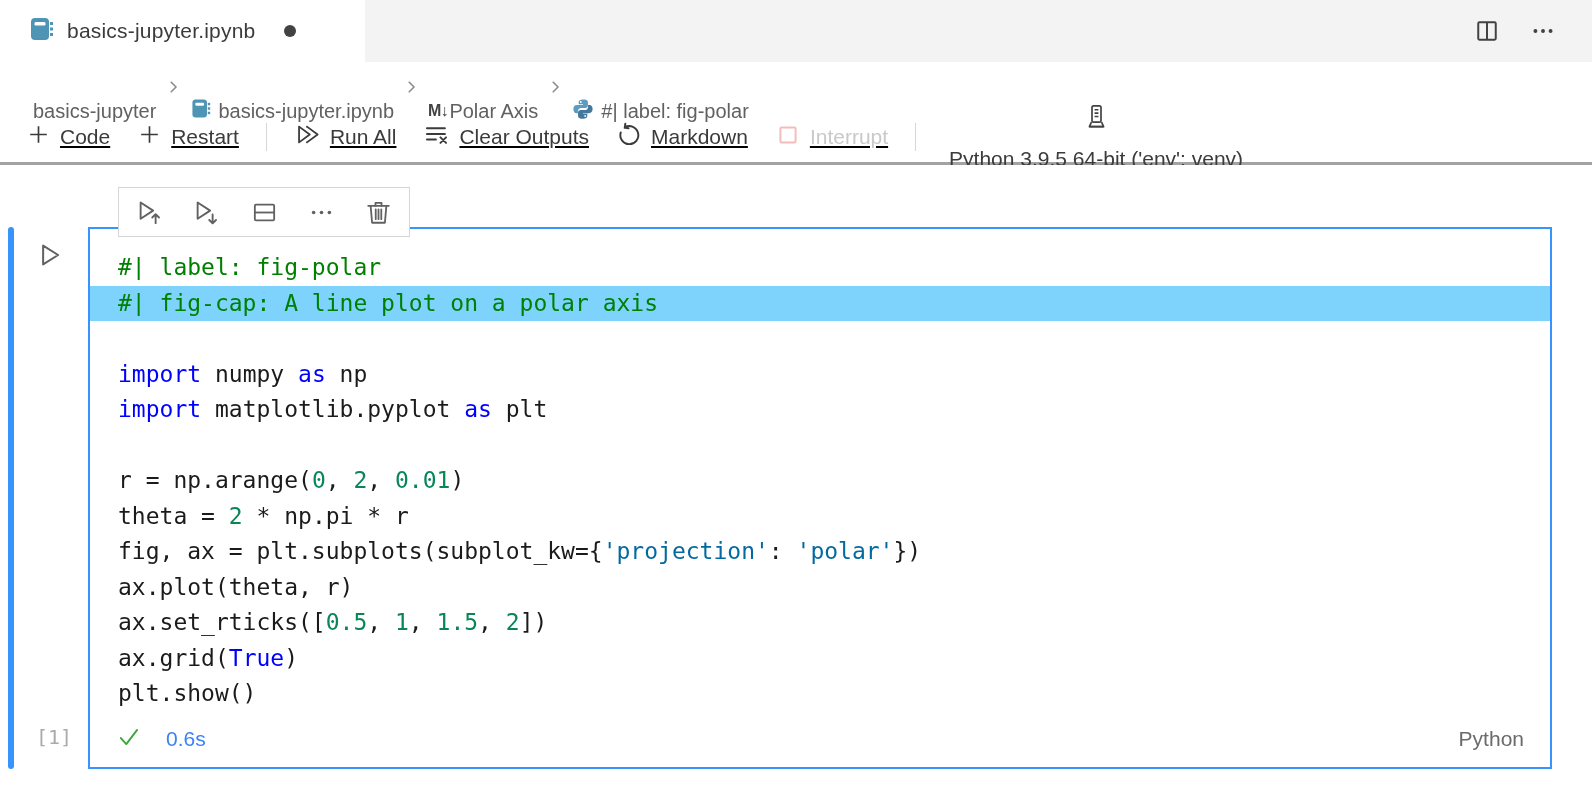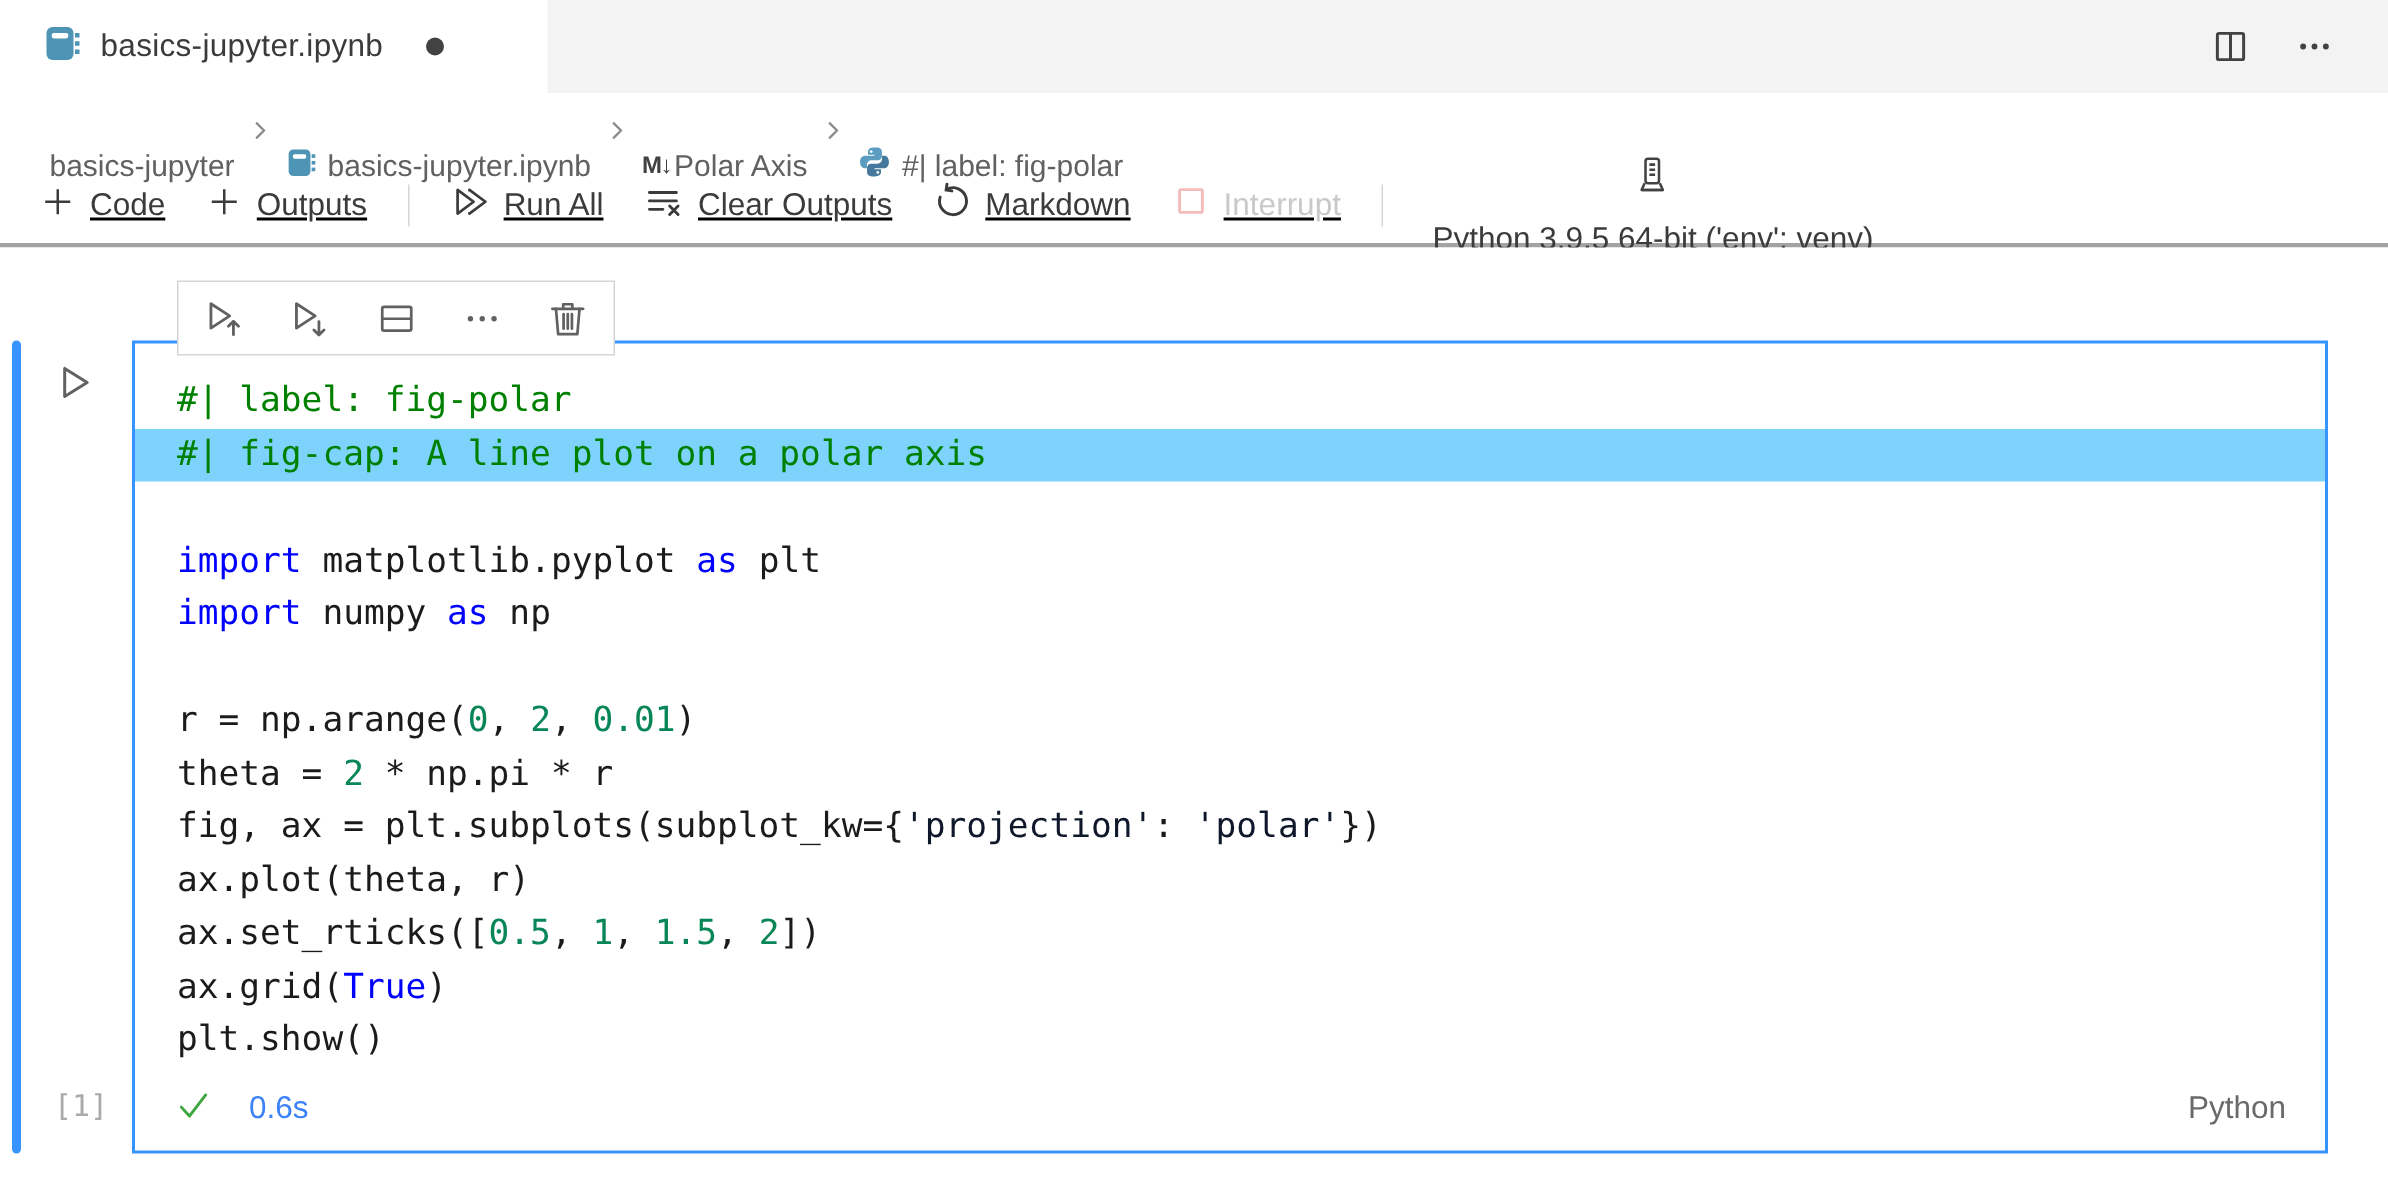--- a/index.html
+++ b/index.html
@@ -63,21 +63,21 @@
 
   
   .code-area { padding:21px 0 0 0; font-family:"DejaVu Sans Mono", monospace;
                font-size:23px; line-height:35.5px; cursor:text; }
   .code-line { white-space:pre; padding-left:28px; height:35.5px; }
   .code-line.highlighted { background:#7dd3fc; }
   .tok-pl { color:#1b1b1b; }
   .tok-kw { color:#0000ff; }
   .tok-cm { color:#008000; }
   .tok-nm { color:#098658; }
-  .tok-st { color:#0f172a; }
+  .tok-st { color:#0369a1; }
 
   
   .cell-footer { position:absolute; left:0; right:0; bottom:0; height:56px;
                  display:flex; align-items:center; padding:0 26px; gap:24px; }
   .check-icon { color:#3fa53f; }
   .exec-time { font-size:21px; color:#3b82f6; flex:1; }
   .cell-lang { font-size:21px; color:#6a6a6a; cursor:pointer; }
 </style>
 </head>
 <body>
@@ -171,21 +171,21 @@
           </svg>
       </span>
       <span>Code</span>
     </span>
     <span class="tb-btn">
       <span>
         <svg width="25" height="25" viewBox="0 0 24 24" fill="none" stroke="currentColor" stroke-width="1.6">
             <path d="M12 4v16M4 12h16"></path>
           </svg>
       </span>
-      <span>Outputs</span>
+      <span>Restart</span>
     </span>
     <span class="tb-divider"></span>
     <span class="tb-btn">
       <span>
         <svg width="27" height="27" viewBox="0 0 24 24" fill="none" stroke="currentColor" stroke-width="1.6" stroke-linejoin="round">
           <path d="M4.5 5v14l9.5-7z"></path>
             <path d="M11.5 5.8v-0.8l9.5 7-9.5 7v-0.8"></path>
         </svg>
       </span>
       <span>Run All</span>
@@ -277,22 +277,22 @@
             <path d="M9.5 6.5v-2.5h5v2.5"></path>
             <path d="M9.7 9.5v8M12 9.5v8M14.3 9.5v8"></path>
           </svg>
         </span>
       </div>
 
       <div class="code-area" id="code-area">
           <div class="code-line"><span class="tok-cm">#| label: fig-polar</span></div>
           <div class="code-line highlighted"><span class="tok-cm">#| fig-cap: A line plot on a polar axis</span></div>
           <div class="code-line"></div>
+          <div class="code-line"><span class="tok-kw">import</span><span class="tok-pl"> numpy </span><span class="tok-kw">as</span><span class="tok-pl"> np</span></div>
           <div class="code-line"><span class="tok-kw">import</span><span class="tok-pl"> matplotlib.pyplot </span><span class="tok-kw">as</span><span class="tok-pl"> plt</span></div>
-          <div class="code-line"><span class="tok-kw">import</span><span class="tok-pl"> numpy </span><span class="tok-kw">as</span><span class="tok-pl"> np</span></div>
           <div class="code-line"></div>
           <div class="code-line"><span class="tok-pl">r = np.arange(</span><span class="tok-nm">0</span><span class="tok-pl">, </span><span class="tok-nm">2</span><span class="tok-pl">, </span><span class="tok-nm">0.01</span><span class="tok-pl">)</span></div>
           <div class="code-line"><span class="tok-pl">theta = </span><span class="tok-nm">2</span><span class="tok-pl"> * np.pi * r</span></div>
           <div class="code-line"><span class="tok-pl">fig, ax = plt.subplots(subplot_kw={</span><span class="tok-st">'projection'</span><span class="tok-pl">: </span><span class="tok-st">'polar'</span><span class="tok-pl">})</span></div>
           <div class="code-line"><span class="tok-pl">ax.plot(theta, r)</span></div>
           <div class="code-line"><span class="tok-pl">ax.set_rticks([</span><span class="tok-nm">0.5</span><span class="tok-pl">, </span><span class="tok-nm">1</span><span class="tok-pl">, </span><span class="tok-nm">1.5</span><span class="tok-pl">, </span><span class="tok-nm">2</span><span class="tok-pl">])</span></div>
           <div class="code-line"><span class="tok-pl">ax.grid(</span><span class="tok-kw">True</span><span class="tok-pl">)</span></div>
           <div class="code-line"><span class="tok-pl">plt.show()</span></div>
         </div>
 

